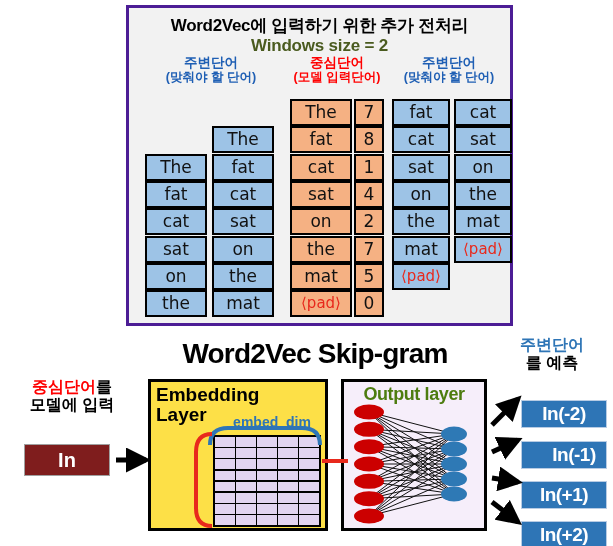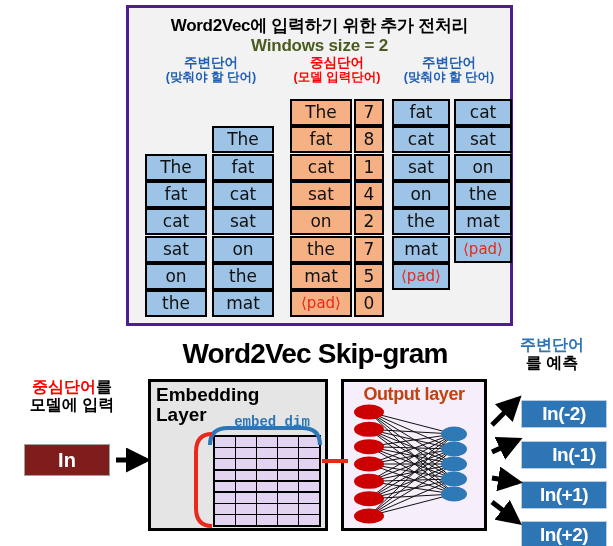--- a/index.html
+++ b/index.html
@@ -59,49 +59,49 @@
 
   #in-box{
     position:absolute;left:24px;top:444px;width:86px;height:32px;
     background:#7f1d1d;border:1px solid #a0a0a0;box-sizing:border-box;
     display:flex;align-items:center;justify-content:center;
     color:#ffffff;font-size:20px;font-weight:bold;
   }
 
   #embedding-box{
     position:absolute;left:148px;top:379px;width:180px;height:152px;
-    background:#e5e5e5;border:3px solid #000000;box-sizing:border-box;padding-left:28px;
+    background:#fde047;border:3px solid #000000;box-sizing:border-box;padding-left:28px;
   }
   #embedding-label{
     position:absolute;left:5px;top:3px;width:110px;
     font-size:19px;font-weight:bold;color:#000000;line-height:1.05;
   }
   #embed-dim-label{
     position:absolute;left:66px;top:32px;width:110px;text-align:center;
     font-size:14px;font-weight:bold;color:#2e75b6;
-    font-family:Liberation Mono, monospace;
+    font-family:Liberation Sans, sans-serif;
   }
   #vocab-label{
     position:absolute;left:6px;top:72px;width:52px;text-align:center;
     font-size:14px;font-weight:bold;color:#ff0000;line-height:1.1;
   }
   #embed-grid{
     position:absolute;left:62px;top:53px;width:108px;height:92px;
     display:grid;grid-template-columns:repeat(5,1fr);grid-template-rows:repeat(8,1fr);
     background:#000000;gap:1.5px;border:2px solid #000000;box-sizing:border-box;
   }
   #embed-grid div{background:#e2d4f0;}
 
   #output-box{
     position:absolute;left:341px;top:379px;width:146px;height:152px;
     background:#f6eefa;border:3px solid #000000;box-sizing:border-box;
   }
   #output-label{
     position:absolute;left:0;top:2px;width:100%;text-align:center;
-    font-size:18px;font-weight:bold;color:#c2410c;letter-spacing:-0.4px;
+    font-size:18px;font-weight:bold;color:#4d7c0f;letter-spacing:-0.4px;
   }
 
   #predict-caption{
     position:absolute;left:492px;top:336px;width:120px;text-align:center;
     font-size:16px;font-weight:bold;line-height:1.15;color:#000000;
   }
   #predict-caption .blue{color:#2e75b6;}
 
   .out-box{
     position:absolute;left:521px;width:86px;height:28px;

